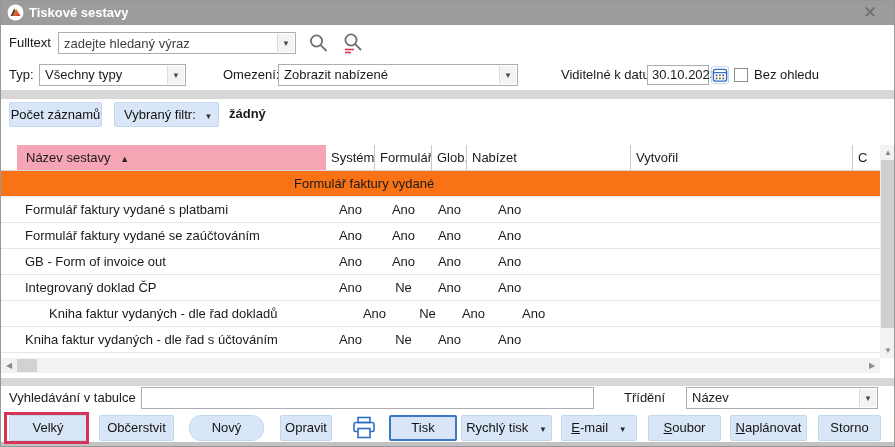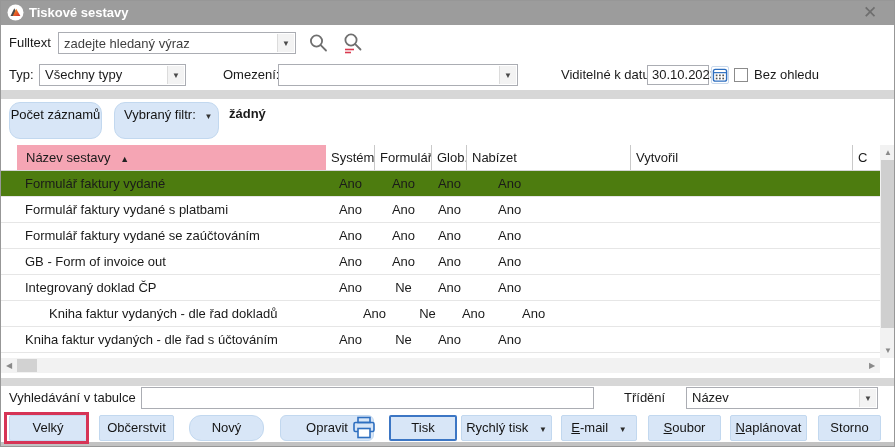--- a/index.html
+++ b/index.html
@@ -21,38 +21,38 @@
   .combo .arr { position:absolute; right:1px; top:1px; bottom:1px; width:17px; background:#f3f3f3; border-left:1px solid #dcdcdc; color:#4a4a4a; font-size:8px; text-align:center; line-height:19px; }
   .combo input { position:absolute; left:0; top:0; width:calc(100% - 20px); height:20px; border:0; outline:none; padding-left:5px; font:inherit; color:#701a75; background:transparent; }
   .combo input::placeholder { color:#3f3f3f; opacity:1; }
 
   .icon-btn { position:absolute; cursor:pointer; }
 
   .divband { position:absolute; left:0; width:100%; height:9px; background:#d7d7d7; }
 
   
   .blue { background:#d8e6f7; border:1px solid #c2d8ef; border-radius:2px; color:#141414; text-align:center; }
-  .tbtn { position:absolute; top:101px; height:37px; line-height:23px;border-radius:11px; }
+  .tbtn { position:absolute; top:101px; height:25px; line-height:23px; }
 
   .bold { font-weight:bold;text-align:center; }
 
   
   .thead { position:absolute; left:0; top:144px; width:879px; height:26px; background:#fff; border-bottom:1px solid #d4d4d4; }
   .thead .hc { position:absolute; top:0; height:25px; line-height:25px; white-space:nowrap; overflow:hidden; border-right:1px solid #c9c9c9; padding-left:5px; }
   .thead .hname { left:16px; width:309px; background:#f5a5b4; border-right:none; padding-left:9px; }
   .thead .hsys  { left:325px; width:49px; }
   .thead .hform { left:374px; width:57px; }
   .thead .hglob { left:431px; width:35px; }
   .thead .hnab  { left:466px; width:164px; }
   .thead .hvyt  { left:630px; width:222px; }
   .thead .hlast { left:852px; width:27px; border-right:none; }
   .sortarr { font-size:9px; margin-left:6px; color:#222; }
 
   .trow { position:absolute; left:0; width:879px; height:26px; border-bottom:1px solid #e6e6e6; background:#fff; display:flex; align-items:center; }
-  .trow.selected { background:#4d7c0f; }
+  .trow.selected { background:#f97316;flex-direction:column; }
   .trow span { display:block; line-height:25px; white-space:nowrap; overflow:hidden; }
   .cg { width:16px; flex:none; }
   .cn { width:309px; flex:none; padding-left:8px; }
   .cs { width:49px; flex:none; text-align:center; }
   .cf { width:57px; flex:none; text-align:center; }
   .cl { width:35px; flex:none; text-align:center; }
   .cb { width:164px; flex:none; padding-left:31px; }
 
   
   .vscroll { position:absolute; left:879px; top:144px; width:16px; height:213px; background:#f2f2f2; }
@@ -119,20 +119,21 @@
     <line x1="5" y1="21.5" x2="11" y2="21.5" stroke="#d9394f" stroke-width="1.6"></line>
   </svg>
 
   <span class="lbl" style="left:8px; top:63px;">Typ:</span>
   <div class="combo" style="left:38px; top:63px; width:147px;">
     <span class="val">Všechny typy</span>
     <span class="arr">▼</span>
   </div>
   <span class="lbl" style="left:222px; top:63px;">Omezení:</span>
   <div class="combo" style="left:277px; top:63px; width:240px;">
+    <span class="val">Zobrazit nabízené</span>
     <span class="arr">▼</span>
   </div>
   <span class="lbl" style="left:560px; top:63px;">Viditelné k datu:</span>
   <div class="datebox">30.10.2023</div>
   <div class="calbtn">
     <svg width="16" height="16" viewBox="0 0 17 17">
       <rect x="1.5" y="2.5" width="14" height="12.5" rx="2" fill="none" stroke="#2e6fc0" stroke-width="1.5"></rect>
       <line x1="1.5" y1="6" x2="15.5" y2="6" stroke="#2e6fc0" stroke-width="1.3"></line>
       <g fill="#555">
         <rect x="4" y="8" width="1.8" height="1.8"></rect>
@@ -244,21 +245,21 @@
   <span class="lbl" style="left:623px; top:386px;">Třídění</span>
   <div class="combo" style="left:685px; top:386px; width:192px;">
     <span class="val">Název</span>
     <span class="arr">▼</span>
   </div>
 
   <div class="redbox"></div>
   <div class="bbtn blue" style="left:8px; width:78px;">Velký číselník</div>
   <div class="bbtn blue" style="left:98px; width:75px;">Občerstvit</div>
   <div class="bbtn blue" style="left:188px; width:75px;border-radius:12px;">Nový</div>
-  <div class="bbtn blue" style="left:279px; width:94px;border-radius:6px;">Opravit</div>
+  <div class="bbtn blue" style="left:279px; width:52px;">Opravit</div>
 
   <div class="bbtn" style="left:350px; width:40px; border:none; background:none;">
     <svg width="26" height="24" viewBox="0 0 26 24" style="vertical-align:middle;">
       <rect x="7" y="1.5" width="12" height="5" fill="none" stroke="#2e6fc0" stroke-width="1.6"></rect>
       <rect x="3" y="6.5" width="20" height="9" rx="1.5" fill="none" stroke="#2e6fc0" stroke-width="1.6"></rect>
       <rect x="7" y="12.5" width="12" height="9" fill="#ffffff" stroke="#2e6fc0" stroke-width="1.6"></rect>
     </svg>
     
   </div>
 

